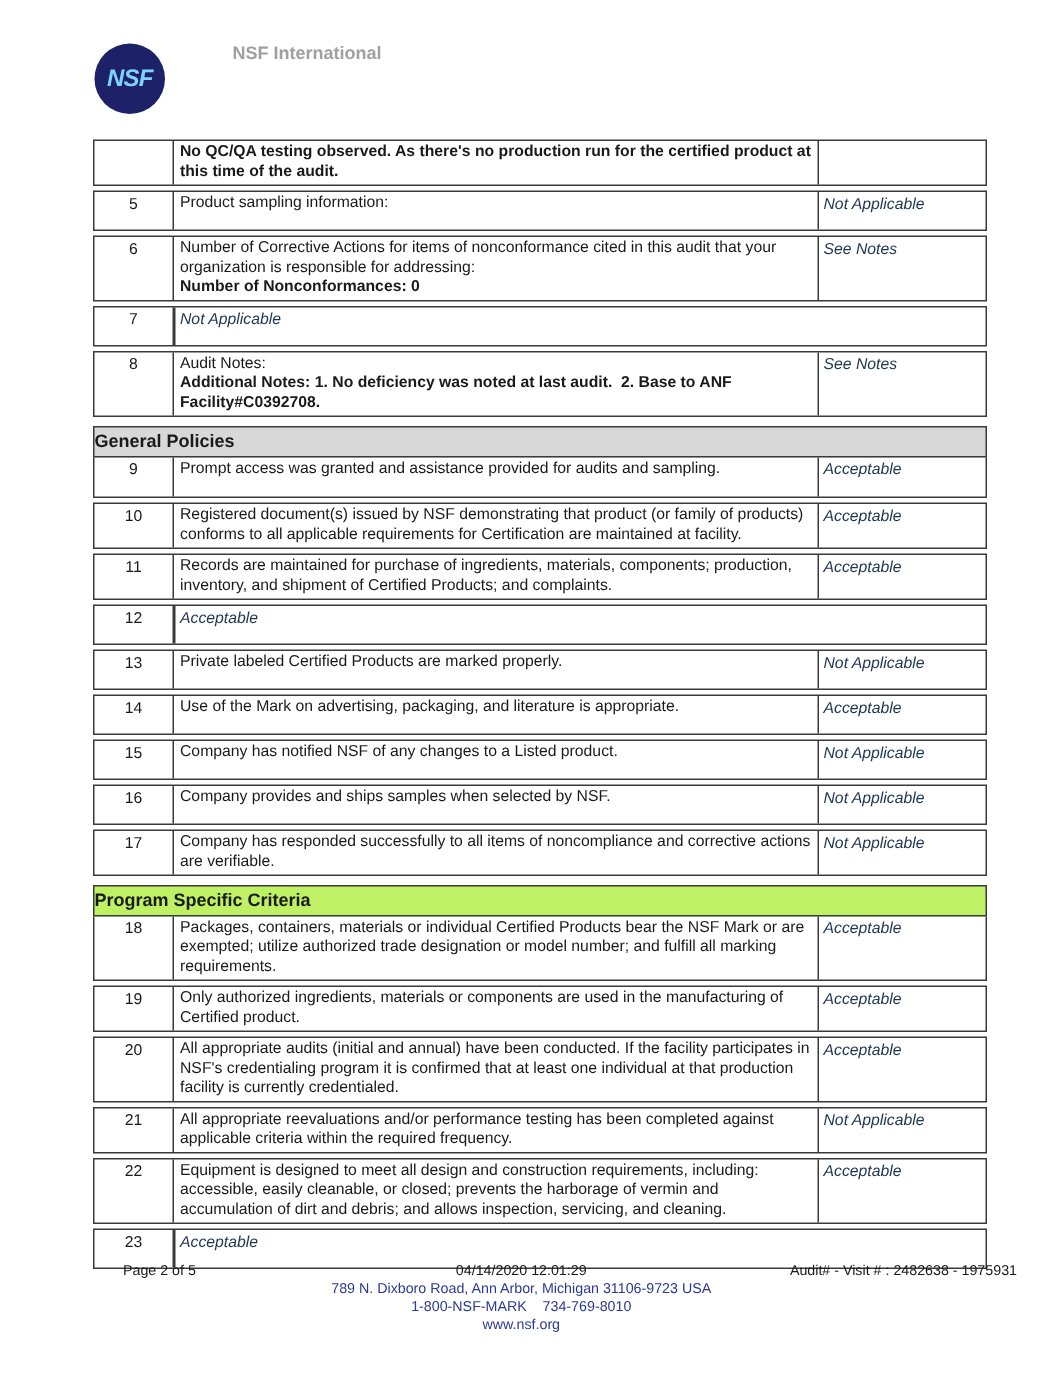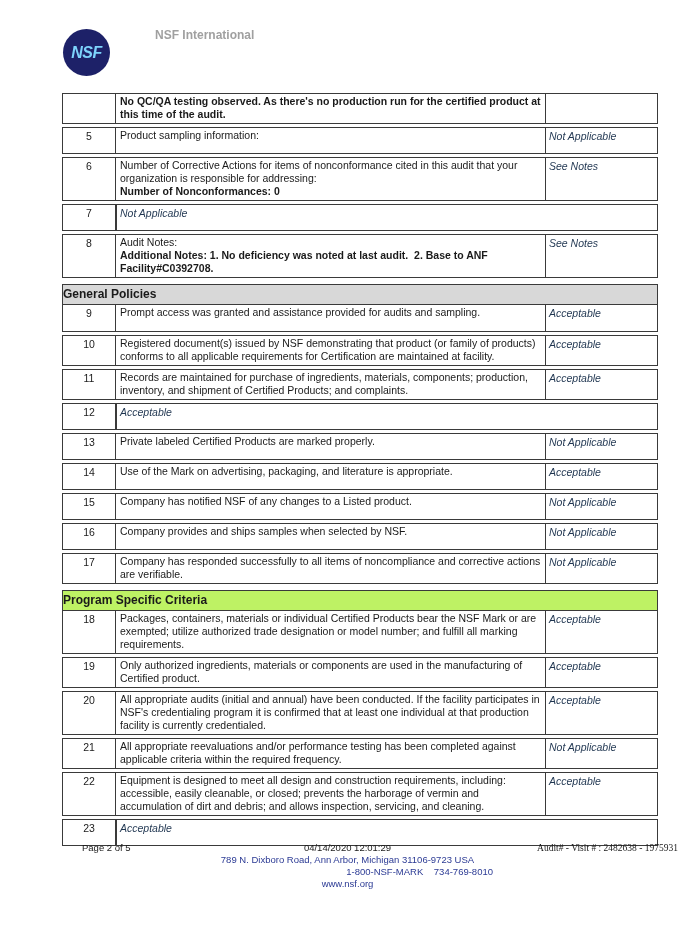--- a/index.html
+++ b/index.html
@@ -27,23 +27,23 @@
   .col-desc .bold { font-weight:bold; }
   .col-status { width:112px; flex:0 0 112px; border-left:1px solid #3a3a3a; font-size:10.5px;
                 padding:2px 3px; color:#1f3550;font-style:italic; }
   .gap-before { margin-top:6px; }
 
   
   .footer { position:absolute; left:62px; top:842px; width:596px; display:flex;
             font-size:9.5px; line-height:12px;margin-left:20px; }
   .footer-left { flex:0 0 120px; text-align:left; }
   .footer-center { flex:1 1 auto; text-align:center; }
-  .footer-right { flex:0 0 185px; text-align:right;font-family:Liberation Serif, serif; }
+  .footer-right { flex:0 0 185px; text-align:right; }
   .footer .blue { color:#2b3a94; }
-  .footer .pre { white-space:pre;text-align:right; }
+  .footer .pre { white-space:pre; }
 </style>
 </head>
 <body>
 
 <div class="page">
 
   <div class="header">
     <div class="logo" style="background: rgb(29, 33, 104);">
       <span>NSF</span>
     </div>

